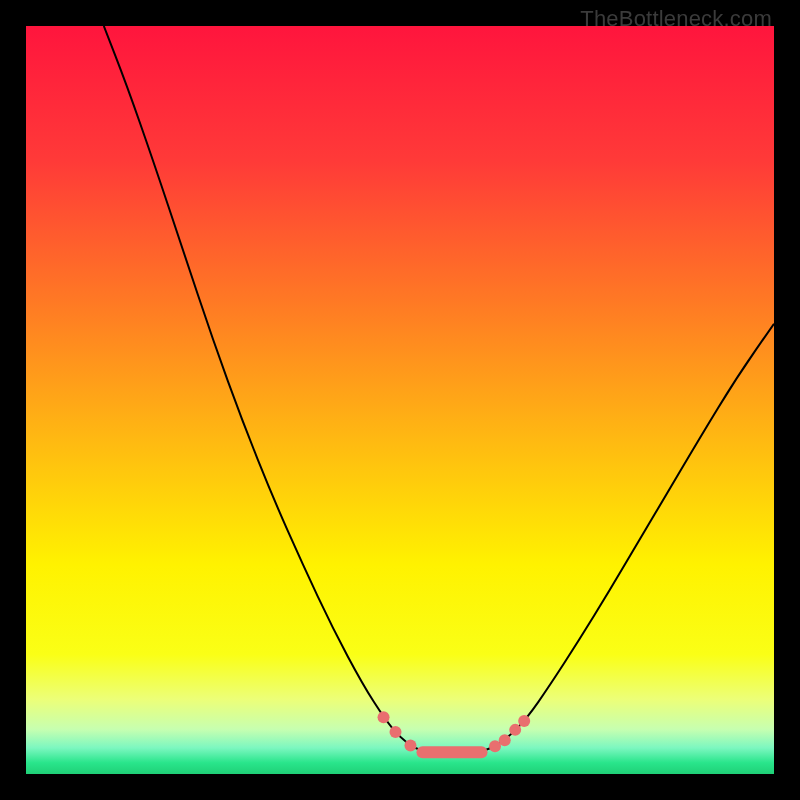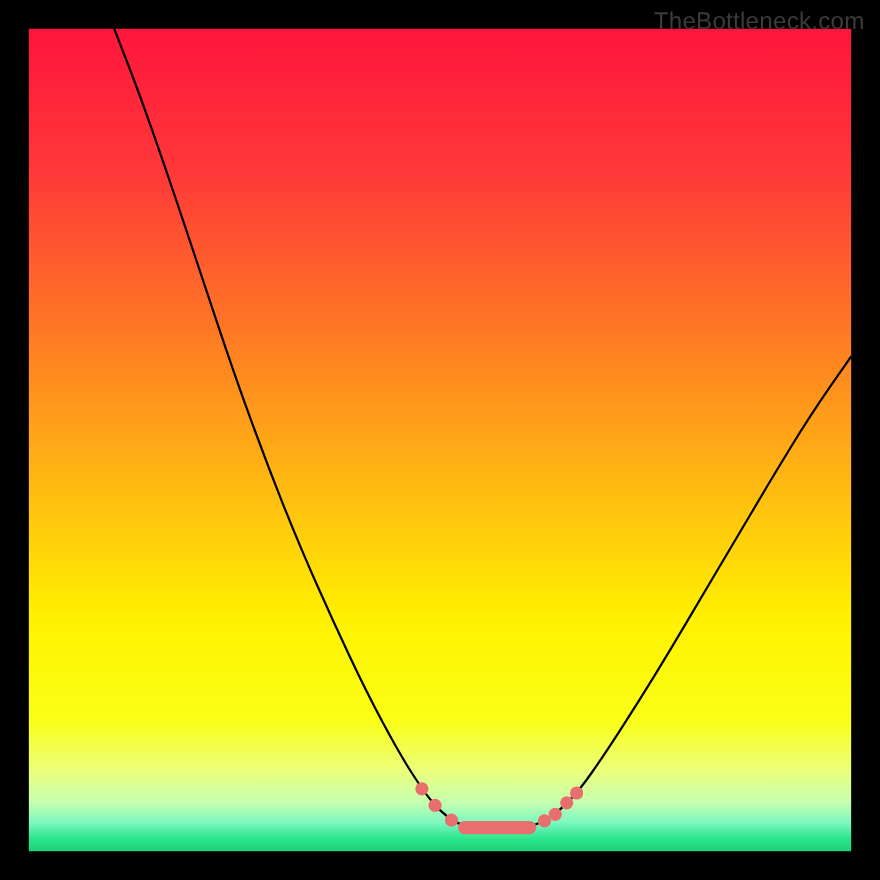--- a/index.html
+++ b/index.html
@@ -22,21 +22,21 @@
   .gradient-bg {
     position: absolute;
     left: 0;
     top: 0;
     width: 100%;
     height: 100%;
   }
   .watermark {
     position: absolute;
     top: 6px;
-    right: 14px;
+    right: 28px;
     font-size: 22px;
     font-weight: 500;
     letter-spacing: 0.2px;
   }
   svg.curves {
     position: absolute;
     left: 0;
     top: 0;
     width: 100%;
     height: 100%;

